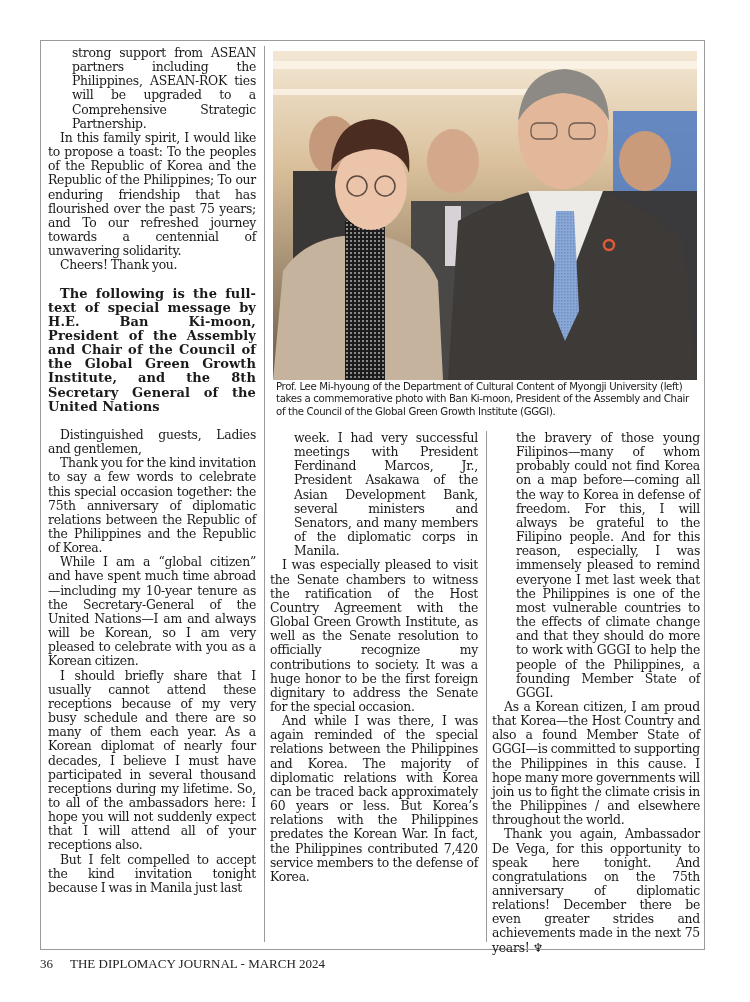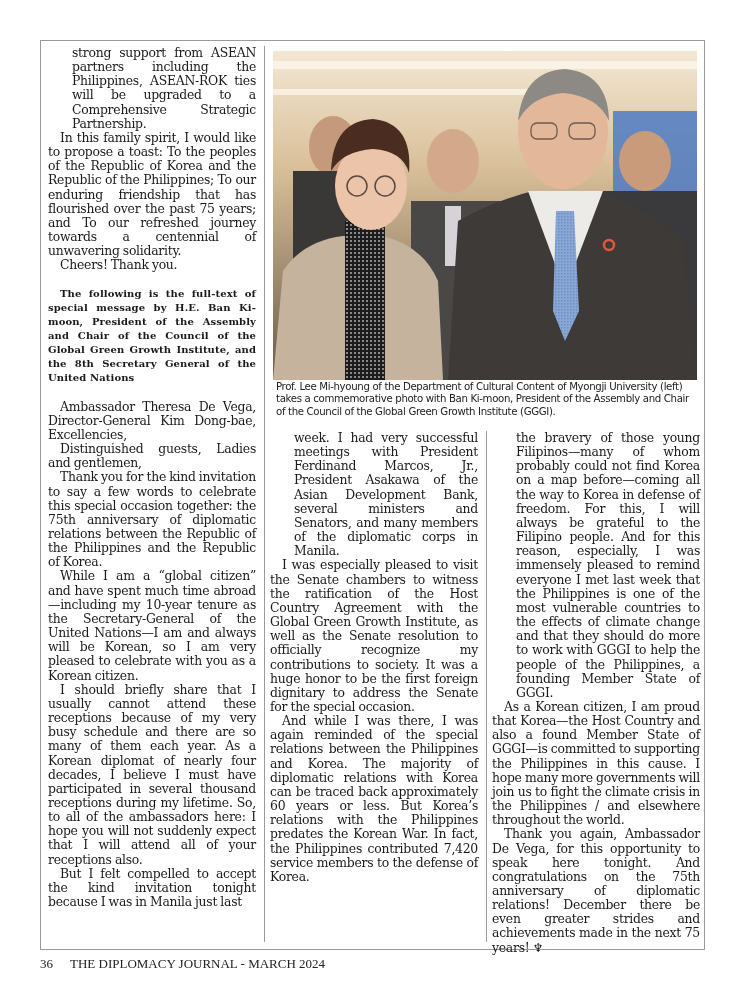--- a/index.html
+++ b/index.html
@@ -25,21 +25,21 @@
   .col2 { left: 270px; top: 431px; width: 208px; }
   .col3 { left: 492px; top: 431px; width: 208px; }
   .col-rule {
     position: absolute; width: 1px; background: #9a9a9a;
   }
   .rule1 { left: 264px; top: 46px; height: 896px; }
   .rule2 { left: 486px; top: 431px; height: 511px; }
   .heading {
     font-weight: bold; letter-spacing: 0.1px; word-spacing: 0;
     margin-top: 14px !important; margin-bottom: 14px !important;
-    font-size: 10px;
+    font-size: 13px;
   }
   .photo {
     position: absolute; left: 273px; top: 51px; width: 424px; height: 329px;
     overflow: hidden;
   }
   .photo svg { display: block; }
   .caption {
     position: absolute; left: 276px; top: 381px; width: 420px;
     font-family: "DejaVu Sans", sans-serif; font-size: 10.2px; line-height: 12.3px;
     color: #222; letter-spacing: -0.35px;
@@ -57,21 +57,20 @@
 <div class="frame"></div>
 
 <div class="col-rule rule1"></div>
 <div class="col-rule rule2"></div>
 
 <div class="col col1">
   <p class="noindent">strong support from ASEAN partners including the Philippines, ASEAN-ROK ties will be upgraded to a Comprehensive Strategic Partnership.</p>
   <p>In this family spirit, I would like to propose a toast: To the peoples of the Republic of Korea and the Republic of the Philippines; To our enduring friendship that has flourished over the past 75 years; and To our refreshed journey towards a centennial of unwavering solidarity.</p>
   <p>Cheers!  Thank you.</p>
   <p class="heading">The following is the full-text of special message by H.E. Ban Ki-moon, President of the Assembly and Chair of the Council of the Global Green Growth Institute, and the 8th Secretary General of the United Nations</p>
-  <p>Ambassador Theresa De Vega, Director-General Kim Dong-bae, Excellencies,</p>
   <p>Distinguished guests, Ladies and gentlemen,</p>
   <p>Thank you for the kind invitation to say a few words to celebrate this special occasion together: the 75th anniversary of diplomatic relations between the Republic of the Philippines and the Republic of Korea.</p>
   <p>While I am a “global citizen” and have spent much time abroad—including my 10-year tenure as the Secretary-General of the United Nations—I am and always will be Korean, so I am very pleased to celebrate with you as a Korean citizen.</p>
   <p>I should briefly share that I usually cannot attend these receptions because of my very busy schedule and there are so many of them each year. As a Korean diplomat of nearly four decades, I believe I must have participated in several thousand receptions during my lifetime. So, to all of the ambassadors here: I hope you will not suddenly expect that I will attend all of your receptions also.</p>
   <p>But I felt compelled to accept the kind invitation tonight because I was in Manila just last</p>
 </div>
 
 <div class="photo">
   <svg width="424" height="329" viewBox="0 0 424 329" role="img" aria-label="Prof. Lee Mi-hyoung and Ban Ki-moon commemorative photo">
     <defs>

